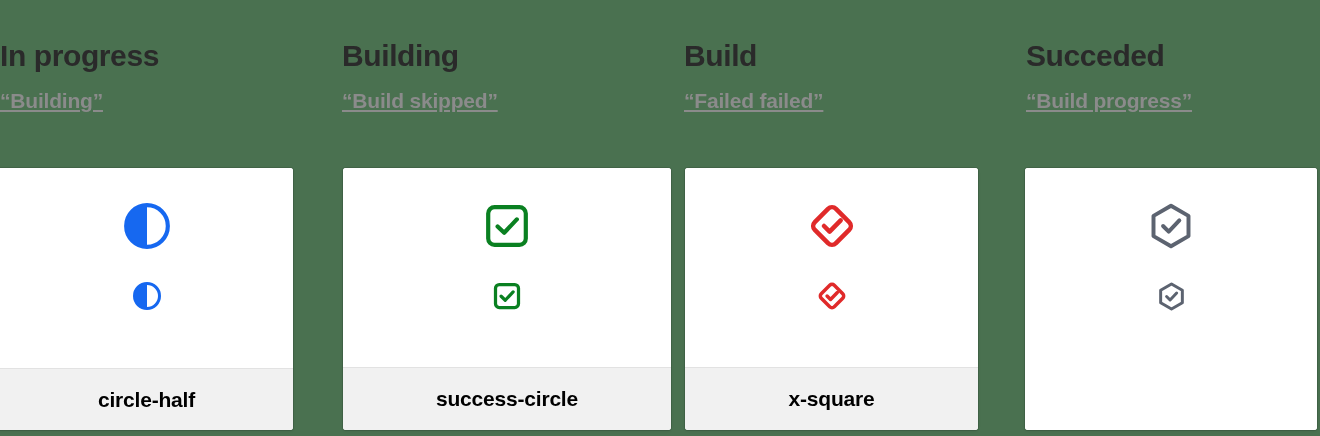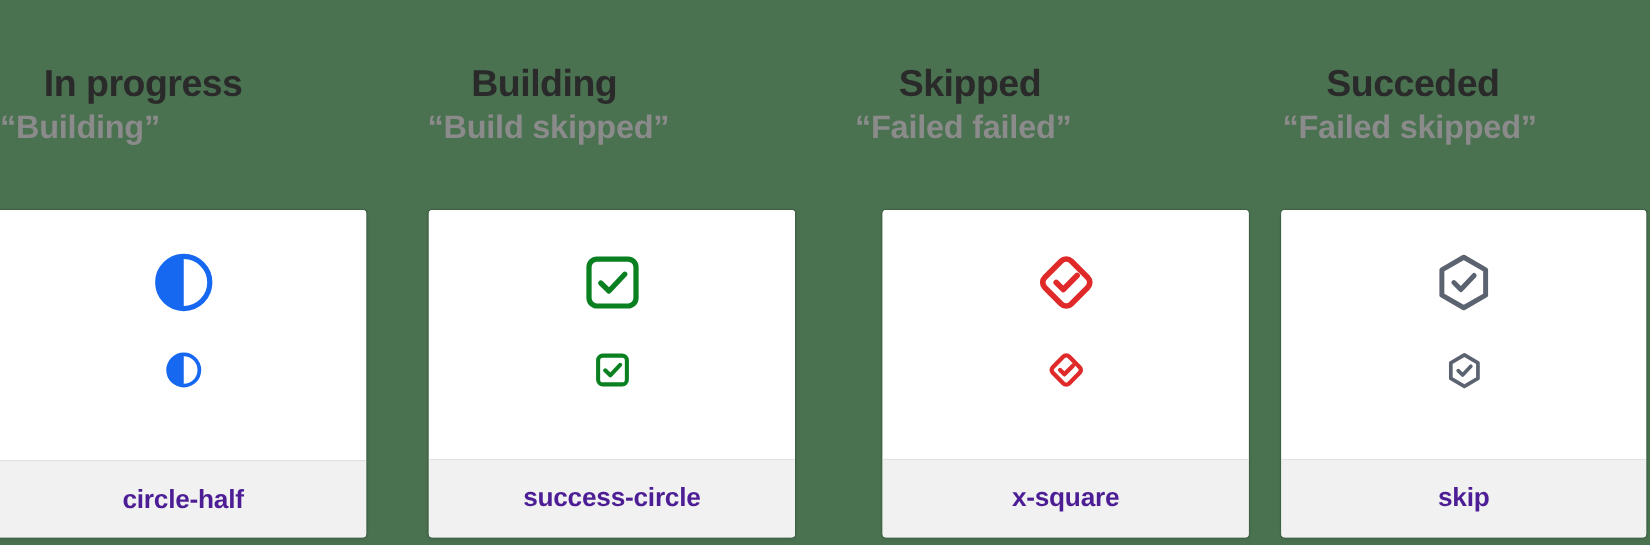--- a/index.html
+++ b/index.html
@@ -33,57 +33,57 @@
     top: 0;
     width: 330px;
   }
   .col-head.c0 { left: 0px; }
   .col-head.c1 { left: 342px; }
   .col-head.c2 { left: 684px; }
   .col-head.c3 { left: 1026px; }
 
   .col-title {
     position: absolute;
-    top: 50px;
+    top: 38px;
     left: 0;
     font-size: 30px;
     font-weight: bold;
     color: #2a2a2a;
     letter-spacing: -0.4px;
     line-height: 36px;
     white-space: nowrap;
-    padding-left: 35px;
   }
   .col-sub {
     position: absolute;
     top: 88px;
     left: 0;
-    font-size: 26px;
+    font-size: 21px;
     font-weight: bold;
     color: #8b8b8b;
     letter-spacing: -0.2px;
     line-height: 26px;
     white-space: nowrap;
+    text-decoration: underline;
   }
 
   
   .card {
     position: absolute;
     top: 168px;
     height: 262px;
     background: #ffffff;
     border-radius: 3px;
     box-shadow: 0 0 0 1px rgba(0,0,0,0.10), 0 1px 3px rgba(0,0,0,0.10);
     overflow: hidden;
     display: flex;
     flex-direction: column;
   }
   .card.c0 { left: -7px;  width: 300px; }
-  .card.c1 { left: 343px; width: 293px; }
-  .card.c2 { left: 685px; width: 293px; margin-left: 21px; }
+  .card.c1 { left: 343px; width: 328px; }
+  .card.c2 { left: 685px; width: 293px; }
   .card.c3 { left: 1025px; width: 292px; }
 
   .card-body {
     flex: 1 1 auto;
     position: relative;
     background: #ffffff;
   }
 
   .icon-slot {
     position: absolute;
@@ -112,21 +112,21 @@
     border-top: 1px solid #e2e2e2;
     display: flex;
     align-items: center;
     justify-content: center;
   }
   .card.c0 .card-footer { padding-left: 7px; box-sizing: border-box; }
 
   .card-label {
     font-size: 21px;
     font-weight: bold;
-    color: #4c1d95;
+    color: #000000;
     letter-spacing: -0.2px;
     white-space: nowrap;
   }
 
   svg { display: block; }
 </style>
 </head>
 <body>
 
 <div class="board">
@@ -137,27 +137,27 @@
       <div class="col-title">In progress</div>
       <div class="col-sub">“Building”</div>
     </div>
 
     <div class="col-head c1">
       <div class="col-title">Building</div>
       <div class="col-sub">“Build skipped”</div>
     </div>
 
     <div class="col-head c2">
-      <div class="col-title">Skipped</div>
+      <div class="col-title">Build</div>
       <div class="col-sub">“Failed failed”</div>
     </div>
 
     <div class="col-head c3">
       <div class="col-title">Succeded</div>
-      <div class="col-sub">“Failed skipped”</div>
+      <div class="col-sub">“Build progress”</div>
     </div>
   </div>
 
   <div class="card c0">
     <div class="card-body">
 
       <div class="icon-slot large">
         <span>
           <svg width="50" height="50" viewBox="0 0 24 24">
             <circle cx="12" cy="12" r="10" fill="none" stroke="#1668f0" stroke-width="2"></circle>
@@ -254,18 +254,15 @@
       <div class="icon-slot small">
         <span>
           <svg width="31" height="31" viewBox="0 0 24 24">
             <path d="M12 2.3 L20.4 7.15 L20.4 16.85 L12 21.7 L3.6 16.85 L3.6 7.15 Z" fill="none" stroke="#5c6370" stroke-width="2.3" stroke-linejoin="round"></path>
             <path d="M8.2 12.0 L10.9 14.7 L16.0 9.3" fill="none" stroke="#5c6370" stroke-width="2.3" stroke-linecap="round" stroke-linejoin="round"></path>
           </svg>
         </span>
       </div>
 
     </div>
-    <div class="card-footer">
-      <span class="card-label">skip</span>
-    </div>
   </div>
 
 </div>
 
 </body></html>

